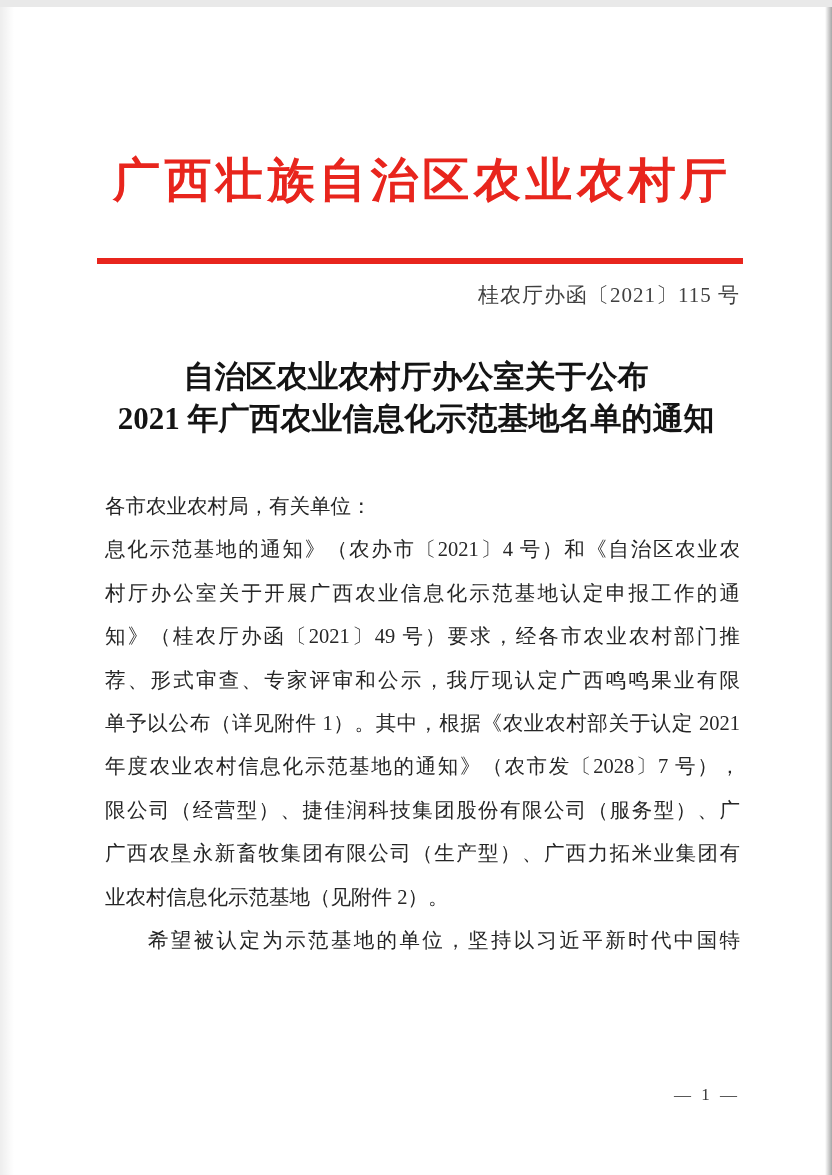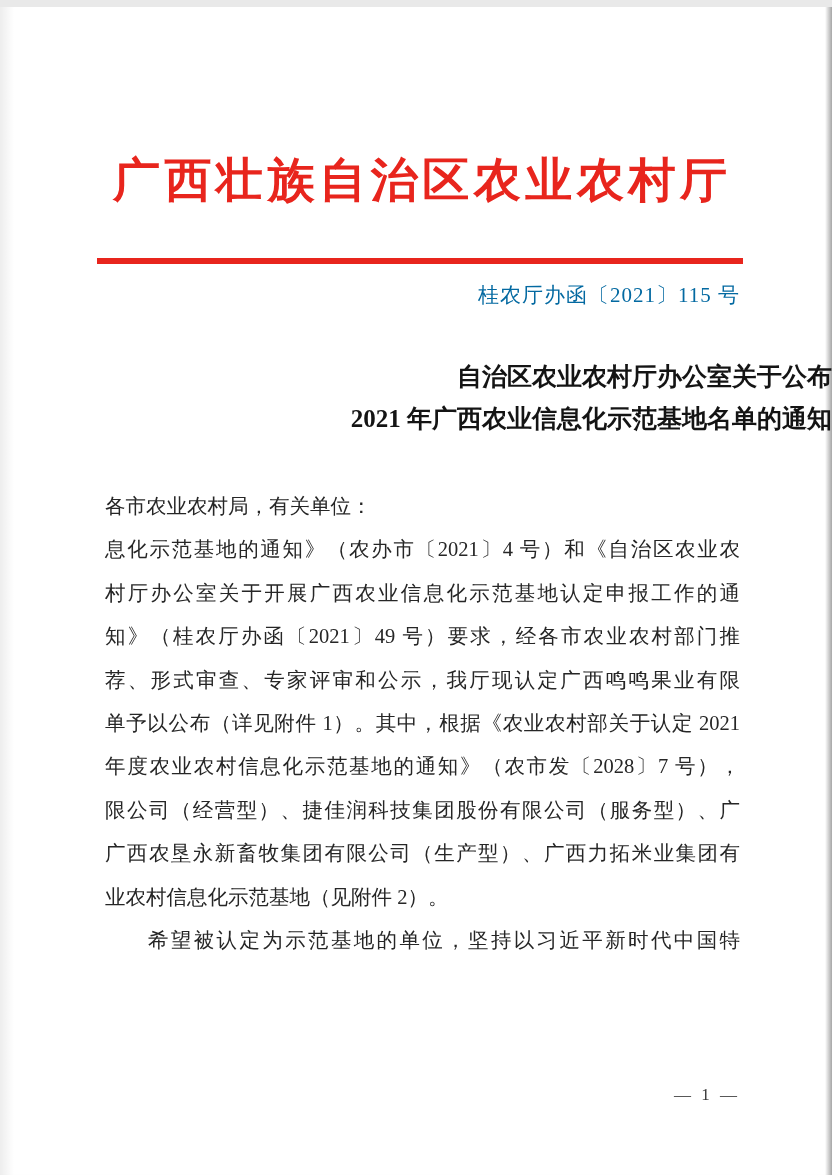--- a/index.html
+++ b/index.html
@@ -50,31 +50,31 @@
     width: 646px;
     height: 6px;
     background: var(--accent, #e8251d);
   }
   .doc-number {
     position: absolute;
     right: 92px;
     top: 274px;
     font-size: 21px;
     line-height: 28px;
-    color: #0369a1;
+    color: #404040;
     letter-spacing: 1px;
   }
   .doc-title {
     position: absolute;
     left: 0;
     top: 349px;
     width: 100%;
-    text-align: right;
+    text-align: center;
     font-weight: 700;
-    font-size: 25px;
+    font-size: 31px;
     line-height: 42px;
     color: #141414;
   }
   .body-block {
     position: absolute;
     left: 105px;
     top: 478px;
     width: 635px;
     font-size: 20.5px;
     line-height: 43.4px;

